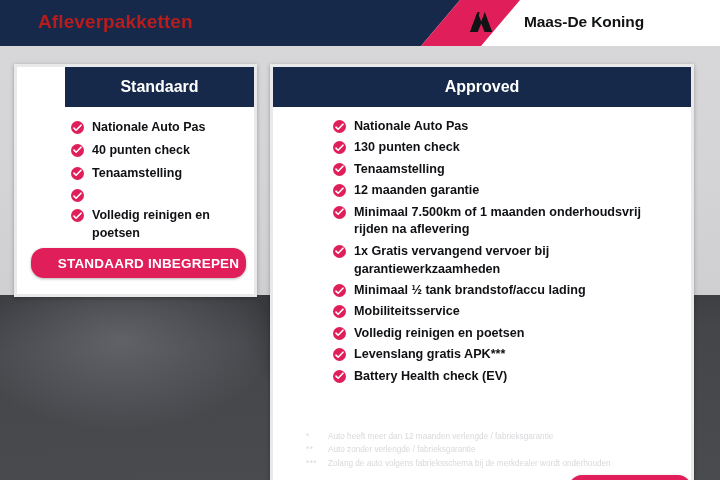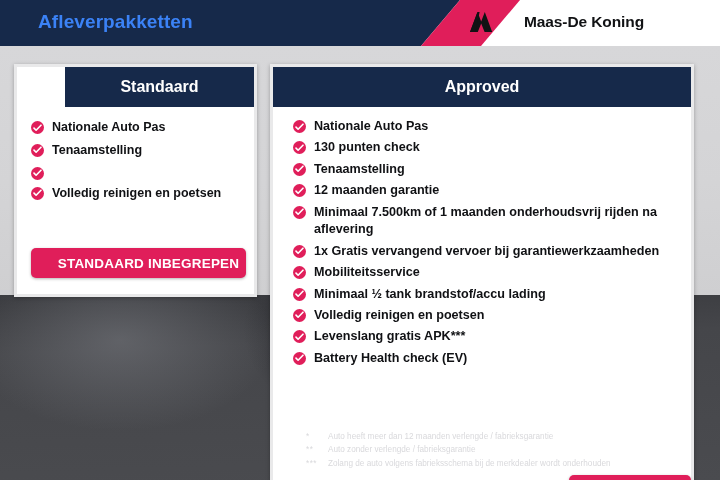--- a/index.html
+++ b/index.html
@@ -33,21 +33,21 @@
     background: #16294a;
     clip-path: polygon(0 0, 460px 0, 421px 46px, 0 46px);
   }
   .hdr-pink {
     position: absolute; left: 410px; top: 0; height: 46px; width: 110px;
     background: #e01e5a;
     clip-path: polygon(50px 0, 110px 0, 71px 46px, 11px 46px);
   }
   .hdr-title {
     position: absolute; left: 38px; top: 11px;
-    color: #3b82f6; font-size: 19px; font-weight: bold; letter-spacing: .1px;
+    color: #b91c1c; font-size: 19px; font-weight: bold; letter-spacing: .1px;
   }
   .brand {
     position: absolute; left: 468px; top: 11px;
     display: flex; align-items: center; gap: 9px;
   }
   .brand-mark { width: 26px; height: 22px; display:block; }
   .brand-name {
     color: #111214; font-size: 15.5px; font-weight: bold; letter-spacing: -0.1px; margin-left: 21px;
   }
 
@@ -62,42 +62,42 @@
   #card-approved  { left: 270px; top: 64px; width: 424px; height: 461px; }
 
   .card-head {
     background: #16294a; color: #fff;
     display: flex; align-items: center; justify-content: center;
     font-weight: bold;
   }
   #card-standaard .card-head { height: 40px; font-size: 16px; margin-left: 48px; }
   #card-approved  .card-head { height: 40px; font-size: 16px; }
 
-  .card-body { padding: 12px 14px 10px 14px; }
+  .card-body { padding: 12px 14px 10px 14px; margin-left: 40px; }
   #card-approved .card-body { padding: 11px 14px 8px 20px; }
 
   ul.features { list-style: none; }
   ul.features li {
     display: flex; align-items: flex-start; gap: 8px;
     color: #101114; font-weight: bold; line-height: 1.42;
     margin-bottom: 3px;
   }
   #card-standaard ul.features li { font-size: 12.5px; margin-bottom: 5px; }
   #card-approved  ul.features li { font-size: 12.6px; margin-bottom: 3.5px; }
 
   .check {
     flex: 0 0 auto; width: 13px; height: 13px; margin-top: 2px;
     border-radius: 50%; background: #e01e5a;
     display: inline-block; position: relative;
   }
   .check svg { position: absolute; left: 2px; top: 2.5px; }
 
   .pill {
     display: inline-flex; align-items: center; justify-content: center;
-    background: #e01e5a; color: #fff; border-radius: 5px;
+    background: #e01e5a; color: #fff; border-radius: 13px;
     font-weight: bold; border: none; cursor: pointer;
     box-shadow: 0 1px 3px rgba(0,0,0,.3);
     padding-left: 20px;
   }
   #btn-standaard {
     position: absolute; left: 14px; bottom: 16px;
     width: 215px; height: 30px; font-size: 13.5px; letter-spacing: .2px;
   }
   .price-row {
     position: absolute; left: 0; bottom: 16px; width: 100%;
@@ -144,20 +144,28 @@
               </svg>
             </span>
             <span>Nationale Auto Pas</span>
           </li>
           <li>
             <span class="check">
               <svg width="9" height="8" viewBox="0 0 9 8">
                 <path d="M1 4.1 L3.1 6.2 L8 1.2" stroke="#ffffff" stroke-width="1.6" fill="none" stroke-linecap="round" stroke-linejoin="round"></path>
               </svg>
             </span>
+            <span>40 punten check</span>
+          </li>
+          <li>
+            <span class="check">
+              <svg width="9" height="8" viewBox="0 0 9 8">
+                <path d="M1 4.1 L3.1 6.2 L8 1.2" stroke="#ffffff" stroke-width="1.6" fill="none" stroke-linecap="round" stroke-linejoin="round"></path>
+              </svg>
+            </span>
             <span>Tenaamstelling</span>
           </li>
           <li>
             <span class="check">
               <svg width="9" height="8" viewBox="0 0 9 8">
                 <path d="M1 4.1 L3.1 6.2 L8 1.2" stroke="#ffffff" stroke-width="1.6" fill="none" stroke-linecap="round" stroke-linejoin="round"></path>
               </svg>
             </span>
           </li>
           <li>
@@ -224,29 +232,29 @@
               </svg>
             </span>
             <span>1x Gratis vervangend vervoer bij garantiewerkzaamheden</span>
           </li>
           <li>
             <span class="check">
               <svg width="9" height="8" viewBox="0 0 9 8">
                 <path d="M1 4.1 L3.1 6.2 L8 1.2" stroke="#ffffff" stroke-width="1.6" fill="none" stroke-linecap="round" stroke-linejoin="round"></path>
               </svg>
             </span>
+            <span>Minimaal ½ tank brandstof/accu lading</span>
+          </li>
+          <li>
+            <span class="check">
+              <svg width="9" height="8" viewBox="0 0 9 8">
+                <path d="M1 4.1 L3.1 6.2 L8 1.2" stroke="#ffffff" stroke-width="1.6" fill="none" stroke-linecap="round" stroke-linejoin="round"></path>
+              </svg>
+            </span>
             <span>Mobiliteitsservice</span>
-          </li>
-          <li>
-            <span class="check">
-              <svg width="9" height="8" viewBox="0 0 9 8">
-                <path d="M1 4.1 L3.1 6.2 L8 1.2" stroke="#ffffff" stroke-width="1.6" fill="none" stroke-linecap="round" stroke-linejoin="round"></path>
-              </svg>
-            </span>
-            <span>Minimaal ½ tank brandstof/accu lading</span>
           </li>
           <li>
             <span class="check">
               <svg width="9" height="8" viewBox="0 0 9 8">
                 <path d="M1 4.1 L3.1 6.2 L8 1.2" stroke="#ffffff" stroke-width="1.6" fill="none" stroke-linecap="round" stroke-linejoin="round"></path>
               </svg>
             </span>
             <span>Volledig reinigen en poetsen</span>
           </li>
           <li>

